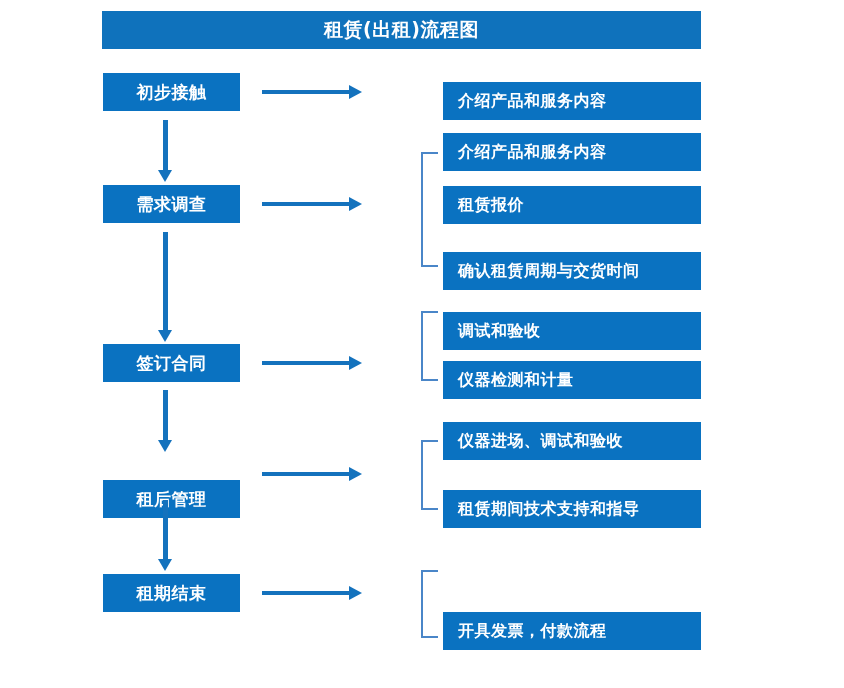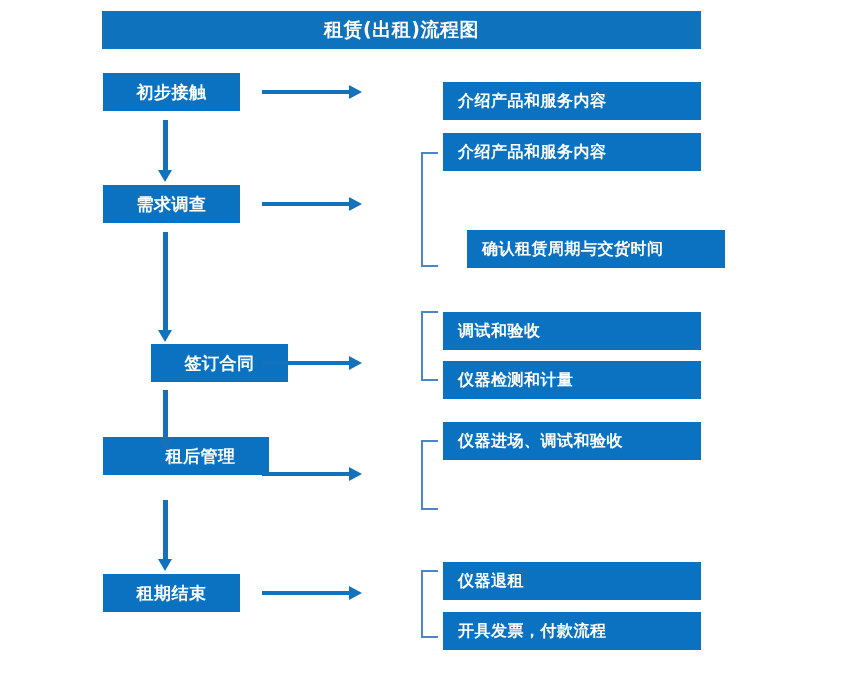--- a/index.html
+++ b/index.html
@@ -138,23 +138,23 @@
 <body>
 
 <div class="canvas">
 
   <div class="title-bar">租赁(出租)流程图</div>
 
   <div class="stage-box" style="top:73px;">初步接触</div>
 
   <div class="stage-box" style="top:185px;">需求调查</div>
 
-  <div class="stage-box" style="top:344px;margin-left:48px;">签订合同</div>
-
-  <div class="stage-box" style="top:437px;padding-left:29px;">租后管理</div>
+  <div class="stage-box" style="top:344px;">签订合同</div>
+
+  <div class="stage-box" style="top:480px;">租后管理</div>
 
   <div class="stage-box" style="top:574px;">租期结束</div>
 
   <div class="v-arrow" style="top:120px; height:62px;">
     <div class="shaft" style="height:50px;"></div>
     <div class="head"></div>
   </div>
 
   <div class="v-arrow" style="top:232px; height:110px;">
     <div class="shaft" style="height:98px;"></div>
@@ -201,27 +201,28 @@
   <div class="bracket" style="top:311px; height:70px;"></div>
 
   <div class="bracket" style="top:440px; height:70px;"></div>
 
   <div class="bracket" style="top:570px; height:68px;"></div>
 
   <div class="detail-box" style="top:82px;">介绍产品和服务内容</div>
 
   <div class="detail-box" style="top:133px;">介绍产品和服务内容</div>
 
-
-  <div class="detail-box" style="top:230px;margin-left:24px;">确认租赁周期与交货时间</div>
+  <div class="detail-box" style="top:186px;">租赁报价</div>
+
+  <div class="detail-box" style="top:252px;">确认租赁周期与交货时间</div>
 
   <div class="detail-box" style="top:312px;">调试和验收</div>
 
   <div class="detail-box" style="top:361px;">仪器检测和计量</div>
 
   <div class="detail-box" style="top:422px;text-align:center;">仪器进场、调试和验收</div>
 
-
-  <div class="detail-box" style="top:562px;">仪器退租</div>
+  <div class="detail-box" style="top:490px;">租赁期间技术支持和指导</div>
+
 
   <div class="detail-box" style="top:612px;">开具发票，付款流程</div>
 
 </div>
 
 </body></html>

